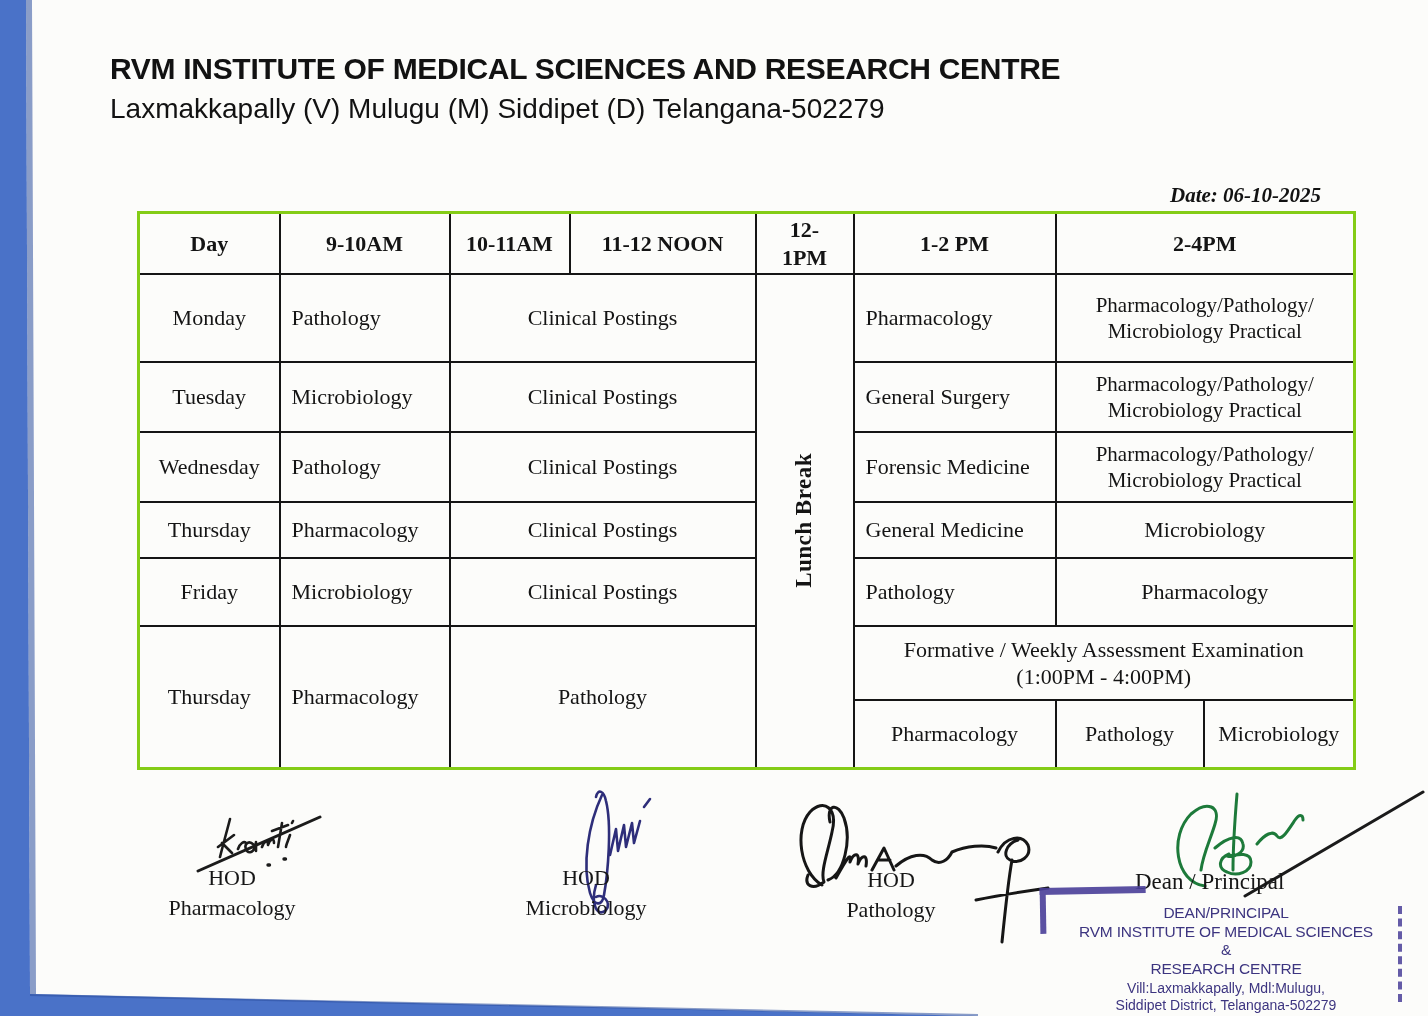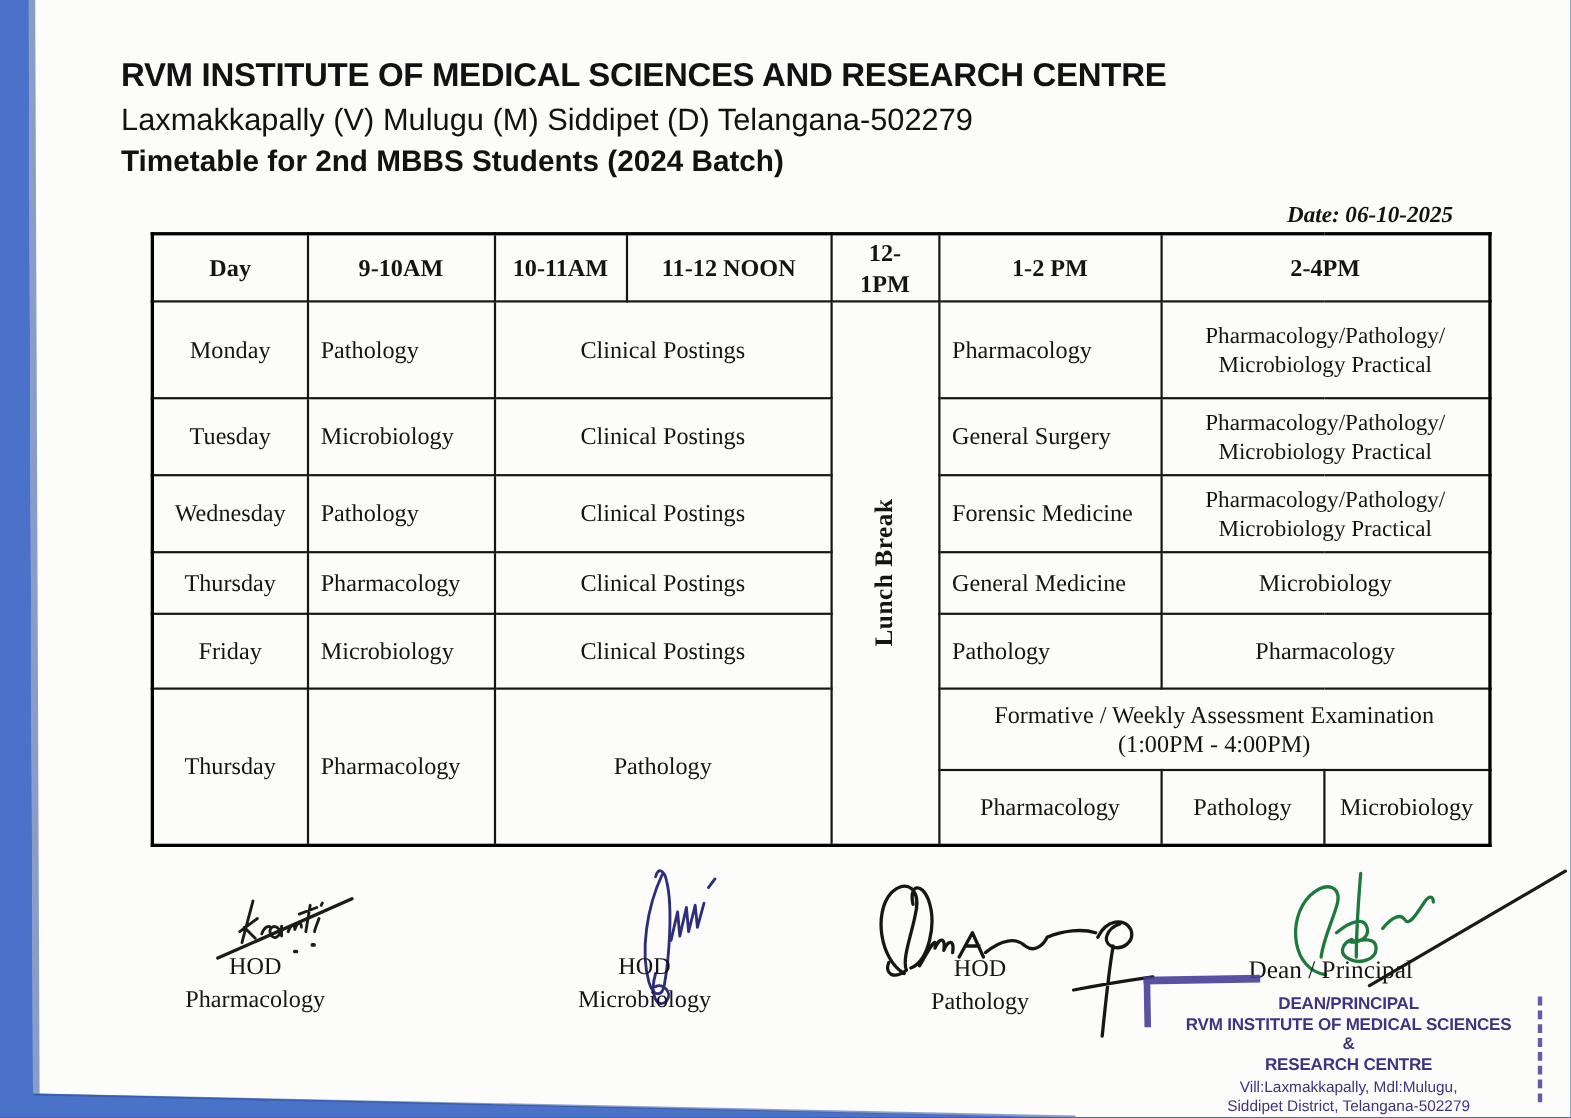--- a/index.html
+++ b/index.html
@@ -24,21 +24,21 @@
 
   .doc-header { position:absolute; left:110px; right:55px; top:52px; color:#121212; }
   .institute { font-family:"Liberation Sans", sans-serif; font-weight:bold; font-size:30px; letter-spacing:-.3px; }
   .address   { font-family:"Liberation Sans", sans-serif; font-size:28px; margin-top:7px; }
   .doc-title { font-family:"Liberation Sans", sans-serif; font-weight:bold; font-size:27px; margin-top:6px; }
   .date-line { position:absolute; left:1170px; top:183px; font-weight:bold; font-size:21px; color:#121212;font-style:italic; }
 
   table.timetable {
     position:absolute; left:137px; top:211px;
     border-collapse:collapse; table-layout:fixed; width:1216px;
-    border:3px solid #000000;
+    border:3px solid #84cc16;
   }
   .timetable th, .timetable td {
     border:2px solid #151515; color:#141414;
     text-align:center; vertical-align:middle;
     font-size:22px; white-space:pre-line; line-height:1.25;
     overflow:hidden; padding:2px 4px;
   }
   .timetable th { font-weight:bold; }
   td.al { text-align:left; padding-left:11px; }
   td.practical { font-size:21px; }
@@ -70,34 +70,33 @@
     transform:rotate(-1deg); opacity:.9;
   }
   .stamp-dashes {
     position:absolute; left:1398px; top:906px; height:96px; width:0;
     border-left:4px dashed #4a3f99; opacity:.85;
   }
   .stamp-text {
     position:absolute; left:1072px; top:904px; width:308px; text-align:center;
     color:#3d3580;
   }
-  .stamp-bold { font-family:"Liberation Sans", sans-serif; font-weight:bold; font-size:15.5px; line-height:18.5px; letter-spacing:-.2px; }
+  .stamp-bold { font-family:"Liberation Sans", sans-serif; font-weight:normal; font-size:15.5px; line-height:18.5px; letter-spacing:-.2px; }
   .stamp-reg  { font-family:"Liberation Sans", sans-serif; font-size:14px; line-height:16.5px; }
 </style>
 </head>
 <body>
 
 <div class="scene">
   <div class="paper"></div>
   <div class="paper-edge"></div>
 
   <div class="doc-header">
     <div class="institute">RVM INSTITUTE OF MEDICAL SCIENCES AND RESEARCH CENTRE</div>
     <div class="address">Laxmakkapally (V) Mulugu (M) Siddipet (D) Telangana-502279</div>
-    <div class="doc-title">Timetable for 2nd MBBS Students (2024 Batch)</div>
   </div>
   <div class="date-line">Date: 06-10-2025</div>
 
   <table class="timetable">
     <colgroup>
       <col style="width:141px">
         <col style="width:170px">
         <col style="width:120px">
         <col style="width:186px">
       <col style="width:98px">

